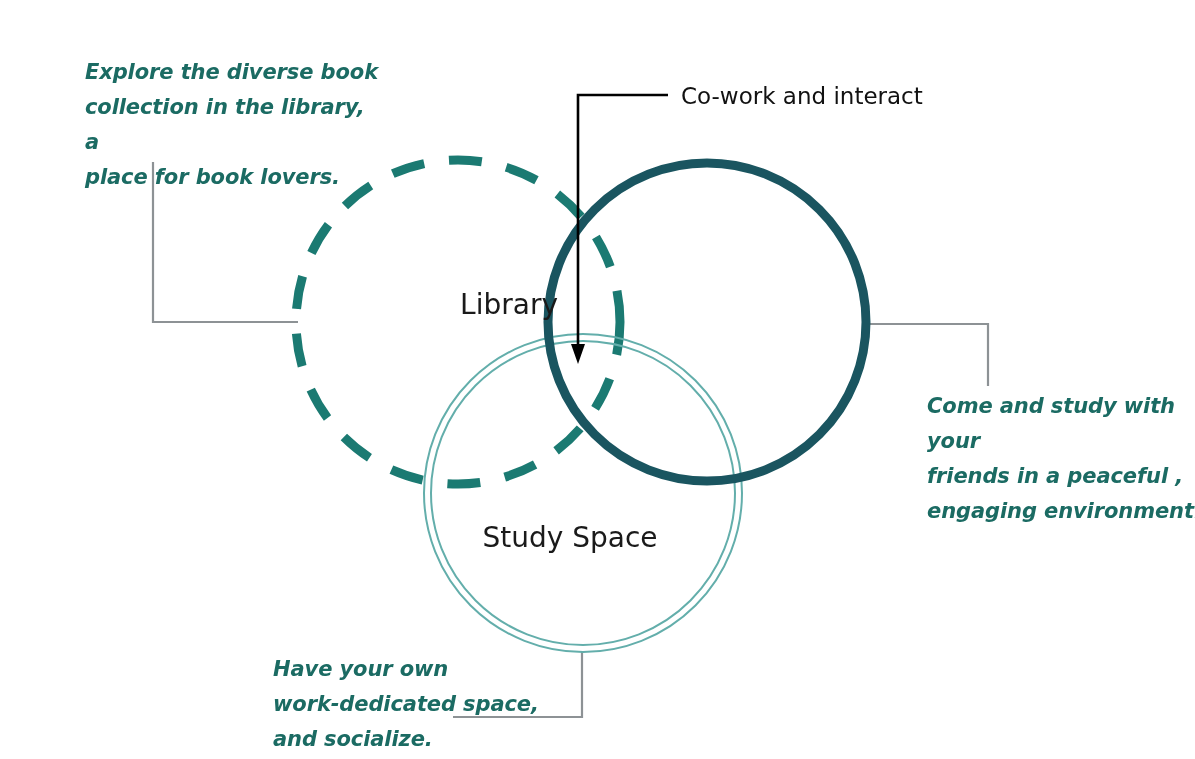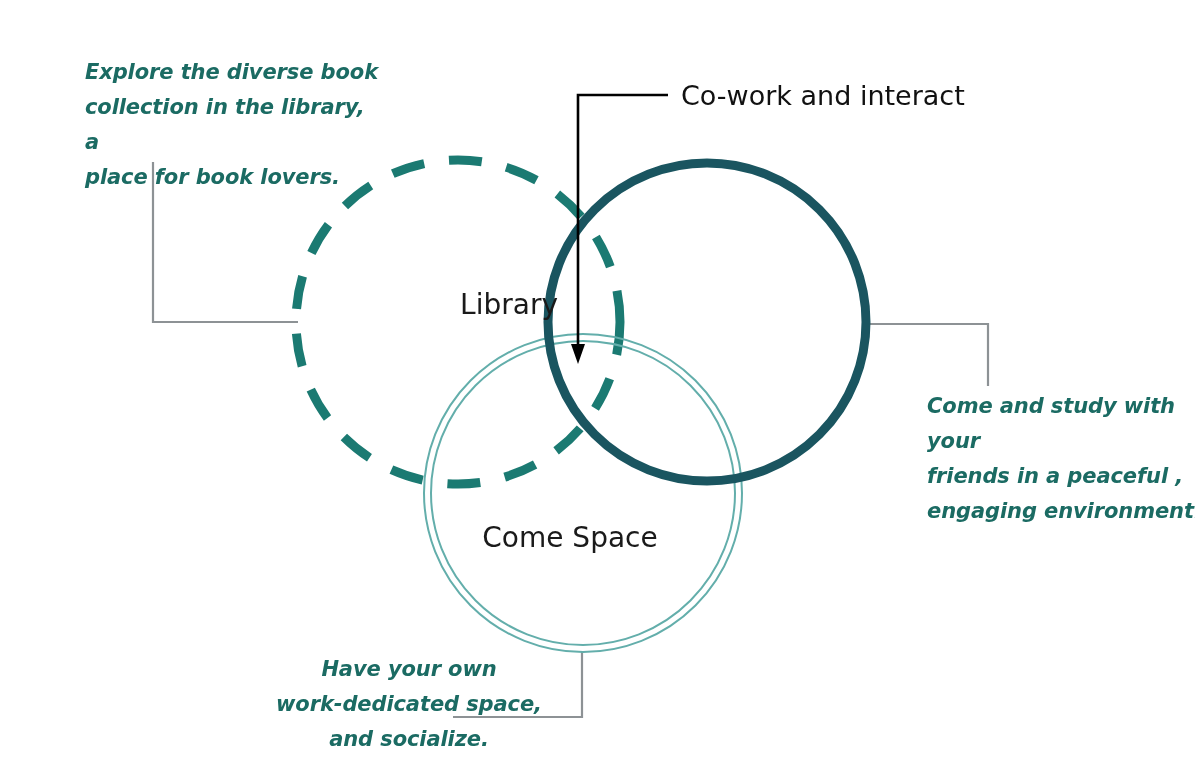--- a/index.html
+++ b/index.html
@@ -31,21 +31,21 @@
     font-weight: bold;
     font-size: 21px;
     line-height: 35px;
     color: #1b6b63;
     letter-spacing: -0.1px;
     white-space: pre-line;
     margin-left: 43px;
   }
   #ann-library   { left: 42px;  top: 55px;  width: 300px; }
   #ann-study     { left: 884px; top: 389px; width: 300px; font-style: italic; }
-  #ann-work      { left: 216px; top: 652px; width: 300px; text-align: center; }
+  #ann-work      { left: 230px; top: 652px; width: 300px; }
 
   .circle-label {
     position: absolute;
     font-family: "DejaVu Sans", sans-serif;
     font-style: normal;
     font-weight: normal;
     font-size: 28px;
     line-height: 33px;
     color: #1a1a1a;
     text-align: center;
@@ -53,21 +53,21 @@
   }
   #label-library  { left: 358px; top: 288px; width: 200px; text-align: right; }
   #label-study    { left: 640px; top: 270px; width: 160px; }
   #label-work     { left: 470px; top: 521px; width: 200px; }
 
   .callout-label {
     position: absolute;
     font-family: "DejaVu Sans", sans-serif;
     font-style: normal;
     font-weight: normal;
-    font-size: 27px;
+    font-size: 23px;
     line-height: 32px;
     color: #111111;
     white-space: nowrap;
   }
   #label-cowork { left: 681px; top: 80px; }
 </style>
 </head>
 <body>
 
 <div id="canvas">
@@ -101,17 +101,17 @@
 friends in a peaceful ,
 engaging environment.</div>
 
   <div class="annotation" id="ann-work">Have your own
 work-dedicated space,
 and socialize.</div>
 
   <div class="circle-label" id="label-library">Library</div>
 
 
-  <div class="circle-label" id="label-work">Come Space</div>
+  <div class="circle-label" id="label-work">Study Space</div>
 
   <div class="callout-label" id="label-cowork">Co-work and interact</div>
 
 </div>
 
 </body></html>

